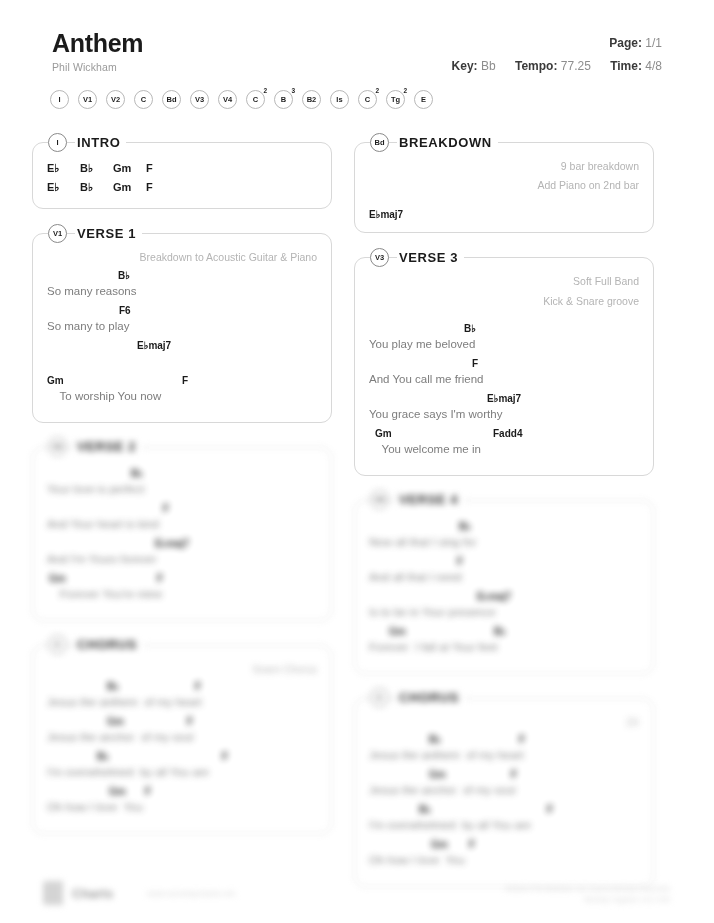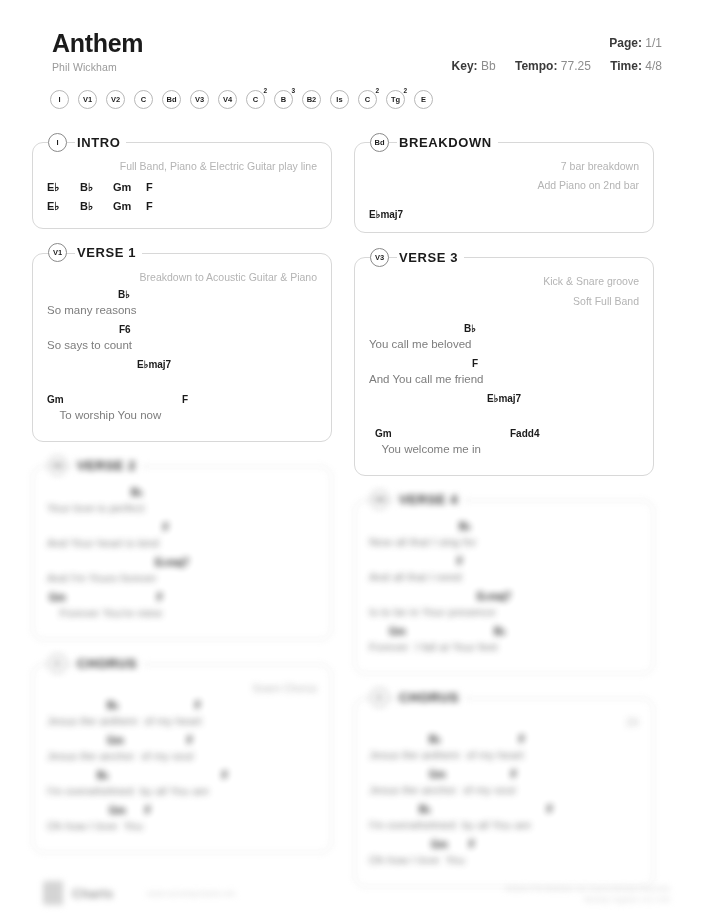--- a/index.html
+++ b/index.html
@@ -321,21 +321,20 @@
   <div class="grid">
 
     <div class="col col-left">
 
       <div class="section">
         <div class="sec-head">
           <div class="sec-badge">I</div>
           <div class="sec-title">INTRO</div>
         </div>
         <div class="sec-body">
-          <div class="sec-note">Full Band, Piano &amp; Electric Guitar play line</div>
           <div class="chordgrid" id="intro-grid">
               <div><span class="cg-cell">E♭</span><span class="cg-cell">B♭</span><span class="cg-cell">Gm</span><span class="cg-cell">F</span></div>
               <div><span class="cg-cell">E♭</span><span class="cg-cell">B♭</span><span class="cg-cell">Gm</span><span class="cg-cell">F</span></div>
             </div>
         </div>
       </div>
 
       <div class="section">
         <div class="sec-head">
           <div class="sec-badge">V1</div>
@@ -347,21 +346,21 @@
               <div class="cl-line">
                 <div class="chordrow">
                   <span class="chord" style="left: 71px;">B♭</span>
                 </div>
                 <div class="lyricrow">So many reasons</div>
               </div>
               <div class="cl-line">
                 <div class="chordrow">
                   <span class="chord" style="left: 72px;">F6</span>
                 </div>
-                <div class="lyricrow">So says to count</div>
+                <div class="lyricrow">So many to play</div>
               </div>
               <div class="cl-line">
                 <div class="chordrow">
                   <span class="chord" style="left: 90px;">E♭maj7</span>
                 </div>
               </div>
               <div class="cl-line">
                 <div class="chordrow">
                   <span class="chord" style="left: 0px;">Gm</span>
                   <span class="chord" style="left: 135px;">F</span>
@@ -452,56 +451,57 @@
     </div>
 
     <div class="col col-right">
 
       <div class="section">
         <div class="sec-head">
           <div class="sec-badge">Bd</div>
           <div class="sec-title">BREAKDOWN</div>
         </div>
         <div class="sec-body">
-          <div class="sec-note">7 bar breakdown</div>
+          <div class="sec-note">9 bar breakdown</div>
           <div class="sec-note">Add Piano on 2nd bar</div>
           <div class="single-chord">E♭maj7</div>
         </div>
       </div>
 
       <div class="section">
         <div class="sec-head">
           <div class="sec-badge">V3</div>
           <div class="sec-title">VERSE 3</div>
         </div>
         <div class="sec-body">
+          <div class="sec-note">Soft Full Band</div>
           <div class="sec-note">Kick &amp; Snare groove</div>
-          <div class="sec-note">Soft Full Band</div>
           <div id="verse3-lines" style="margin-top:14px">
               <div class="cl-line">
                 <div class="chordrow">
                   <span class="chord" style="left: 95px;">B♭</span>
                 </div>
-                <div class="lyricrow">You call me beloved</div>
+                <div class="lyricrow">You play me beloved</div>
               </div>
               <div class="cl-line">
                 <div class="chordrow">
                   <span class="chord" style="left: 103px;">F</span>
                 </div>
                 <div class="lyricrow">And You call me friend</div>
               </div>
               <div class="cl-line">
                 <div class="chordrow">
                   <span class="chord" style="left: 118px;">E♭maj7</span>
                 </div>
+                <div class="lyricrow">You grace says I'm worthy</div>
               </div>
               <div class="cl-line">
                 <div class="chordrow">
                   <span class="chord" style="left: 6px;">Gm</span>
-                  <span class="chord" style="left: 141px;">Fadd4</span>
+                  <span class="chord" style="left: 124px;">Fadd4</span>
                 </div>
                 <div class="lyricrow">    You welcome me in</div>
               </div>
             </div>
         </div>
       </div>
 
       <div class="section blurred">
         <div class="sec-head">
           <div class="sec-badge">V4</div>

